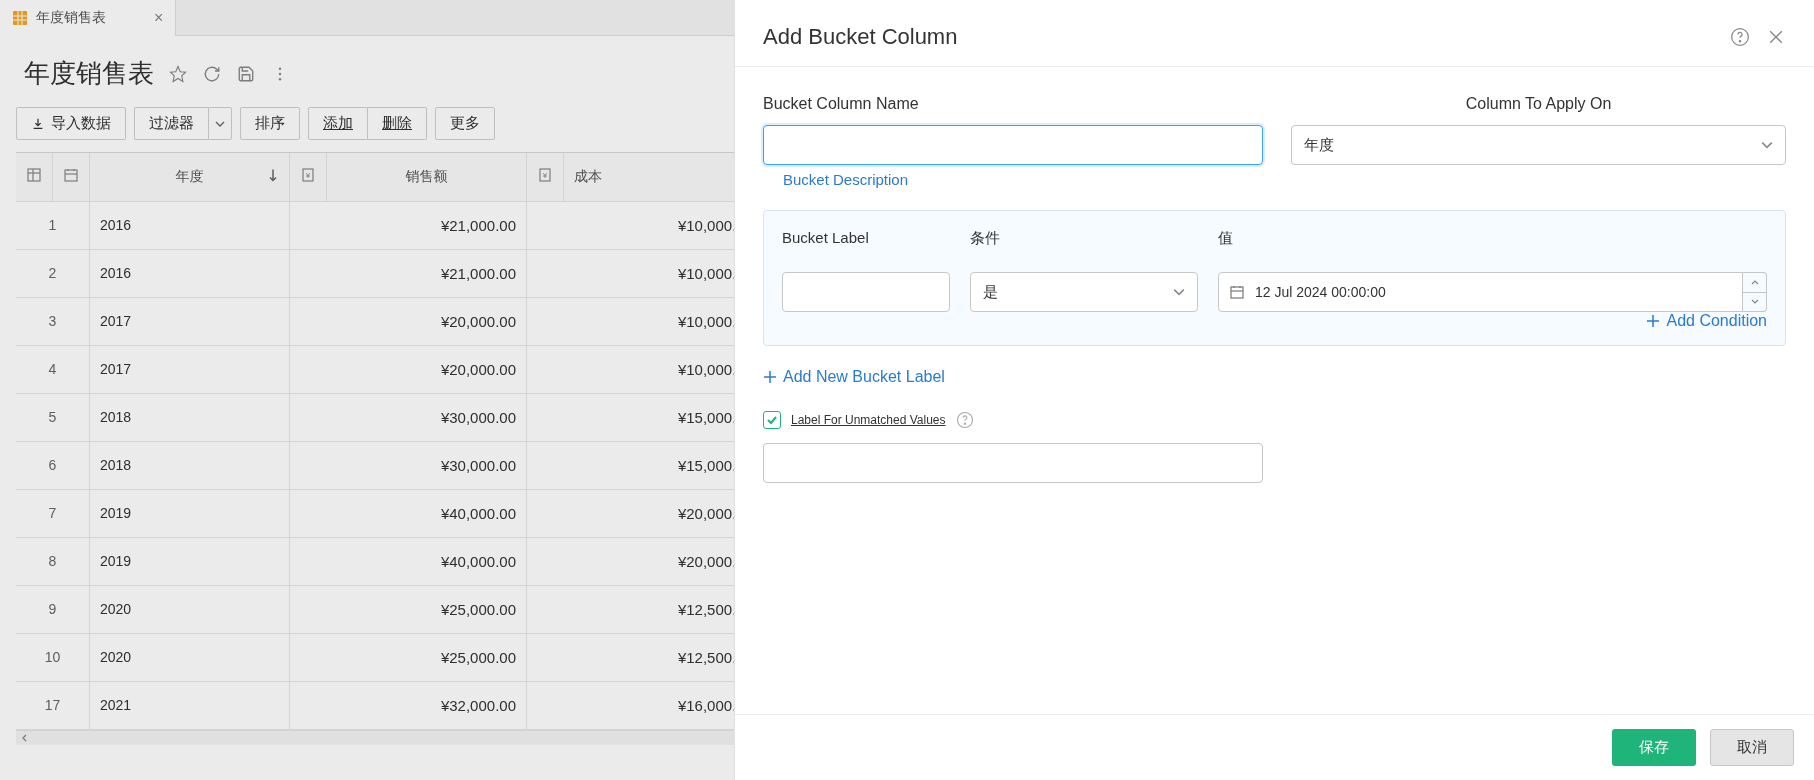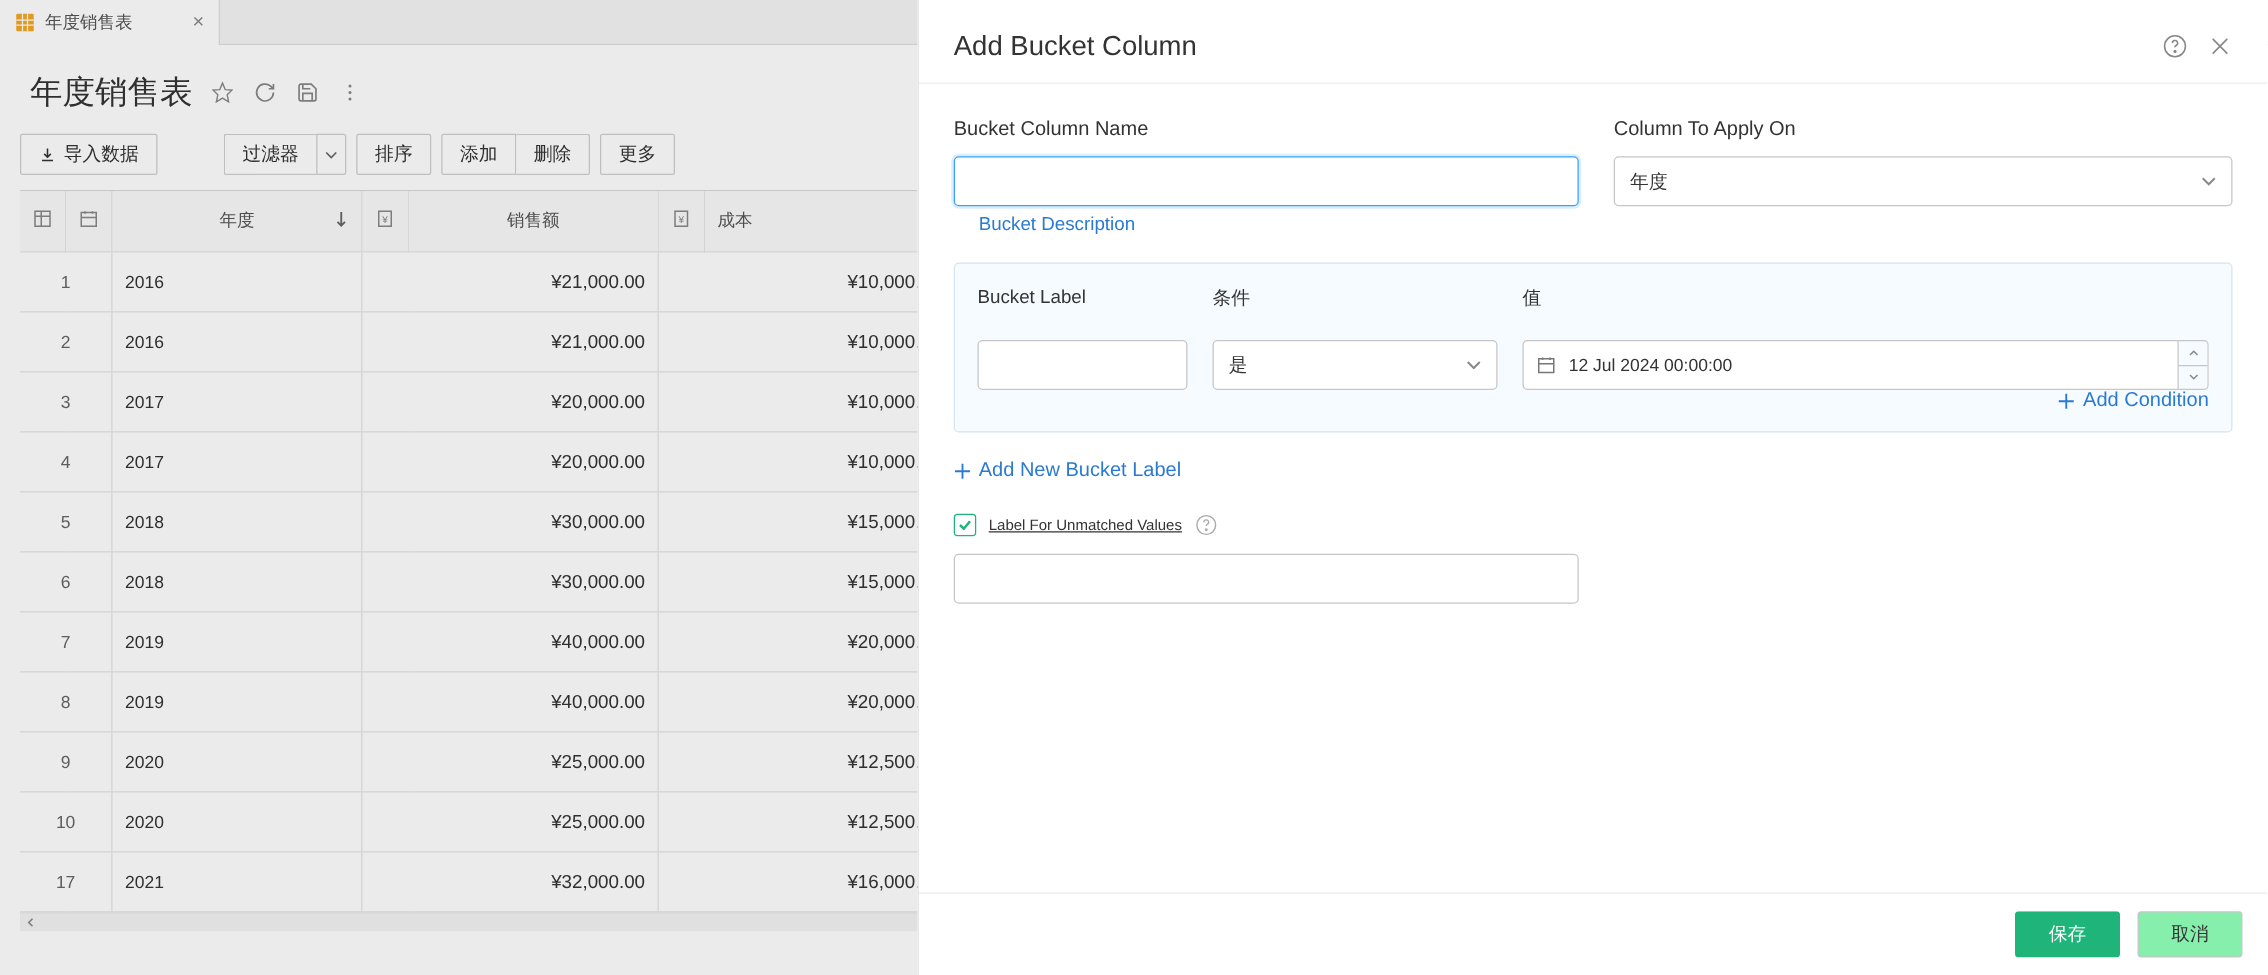--- a/index.html
+++ b/index.html
@@ -21,24 +21,24 @@
 .page-header { padding: 20px 24px 16px; display: flex; align-items: center; gap: 14px; }
 .page-title { font-size: 26px; font-weight: 400; color: #333; }
 .icon-btn-sm { width: 20px; height: 20px; display: inline-flex; align-items: center; justify-content: center; color: #888; cursor: pointer; }
 .icon-btn-sm svg { width: 18px; height: 18px; }
 
 
 .toolbar { display: flex; gap: 8px; padding: 0 16px 12px; align-items: center; }
 .tb-btn { border: 1px solid #d0d0d0; background: #fff; padding: 6px 14px; font-size: 15px; color: #333; cursor: pointer; display: inline-flex; align-items: center; gap: 6px; border-radius: 2px; }
 .tb-btn svg { width: 14px; height: 14px; }
 .tb-split { display: flex; }
-.tb-split .tb-btn:first-child { border-right: none; border-radius: 2px 0 0 2px; margin-left: 45px; }
+.tb-split .tb-btn:first-child { border-right: none; border-radius: 2px 0 0 2px; }
 .tb-split .tb-caret { border: 1px solid #d0d0d0; background: #fff; padding: 6px 6px; cursor: pointer; border-radius: 0 2px 2px 0; display: inline-flex; align-items: center; }
 .tb-split .tb-caret svg { width: 10px; height: 10px; }
-.tb-group { display: flex; }
+.tb-group { display: flex; text-decoration: underline; }
 .tb-group .tb-btn { border-radius: 0; }
 .tb-group .tb-btn:first-child { border-radius: 2px 0 0 2px; }
 .tb-group .tb-btn:last-child { border-radius: 0 2px 2px 0; }
 .tb-group .tb-btn + .tb-btn { border-left: none; align-items: flex-end; }
 
 
 .data-table { border-top: 1px solid #d8d8d8; margin: 0 16px; }
 .data-table table { border-collapse: collapse; width: 100%; }
 .data-table th, .data-table td { border-right: 1px solid #e5e5e5; border-bottom: 1px solid #e5e5e5; padding: 0 10px; height: 48px; text-align: left; font-weight: 400; }
 .data-table th { background: #fafafa; font-size: 14px; color: #555; position: relative; }
@@ -59,21 +59,21 @@
 
 .modal { position: absolute; top: 0; right: 0; bottom: 0; width: 1080px; background: #fff; border-left: 1px solid #e0e0e0; z-index: 10; display: flex; flex-direction: column; }
 .modal-header { padding: 24px 28px 16px; display: flex; align-items: center; justify-content: space-between; border-bottom: 1px solid #ececec; }
 .modal-title { font-size: 22px; font-weight: 400; color: #333; }
 .modal-header-actions { display: flex; gap: 16px; align-items: center; }
 .modal-header-actions .icon-btn-sm svg { width: 20px; height: 20px; color: #888; }
 
 .modal-body { padding: 28px 28px 12px; flex: 1; overflow: auto; }
 .form-row { display: flex; gap: 28px; margin-bottom: 10px; }
 .form-col-a { flex: 0 0 500px; }
-.form-col-b { flex: 1; }
+.form-col-b { flex: 1; text-align: center; }
 .form-label { font-size: 16px; color: #333; margin-bottom: 12px; display: block; }
 .text-input { width: 100%; height: 40px; border: 1px solid #c6c6c6; border-radius: 4px; padding: 0 10px; font-size: 15px; }
 .text-input.focus { border-color: #3aa0ff; box-shadow: 0 0 0 2px rgba(58,160,255,.18); }
 .select-input { width: 100%; height: 40px; border: 1px solid #c6c6c6; border-radius: 4px; padding: 0 12px; font-size: 15px; display: flex; align-items: center; justify-content: space-between; background: #fff; cursor: pointer; }
 .select-input svg { width: 12px; height: 12px; color: #888; }
 .link-small { color: #2a7ad1; font-size: 15px; cursor: pointer; display: inline-block; margin-top: 6px; margin-left: 20px; }
 
 .bucket-box { border: 1px solid #d6e4ee; background: #f5fbff; border-radius: 4px; margin-top: 22px; padding: 18px 18px 14px; }
 .bucket-headers { display: flex; gap: 20px; margin-bottom: 24px; }
 .bucket-col-label { font-size: 15px; color: #333; }
@@ -102,21 +102,21 @@
 .checkbox { width: 18px; height: 18px; border: 1.5px solid #1fb47a; border-radius: 3px; display: inline-flex; align-items: center; justify-content: center; background: #fff; cursor: pointer; }
 .checkbox svg { width: 12px; height: 12px; color: #1fb47a; }
 .unmatched-label { font-size: 12px; text-decoration: underline; }
 .help-circle { width: 18px; height: 18px; }
 .help-circle svg { width: 18px; height: 18px; color: #aaa; }
 .unmatched-input { margin-top: 14px; width: 500px; }
 
 .modal-footer { border-top: 1px solid #ececec; padding: 14px 20px; display: flex; justify-content: flex-end; gap: 14px; }
 .btn { padding: 8px 26px; font-size: 15px; border-radius: 3px; cursor: pointer; border: 1px solid transparent; }
 .btn-primary { background: #1fb47a; color: #fff; }
-.btn-secondary { background: #86efac; color: #333; border-color: #c6c6c6; }
+.btn-secondary { background: #e5e5e5; color: #333; border-color: #c6c6c6; }
 </style>
 </head>
 <body>
 
 <div class="app-bg">
 
   <div class="tab-bar">
     <div class="tab">
       <span class="tab-icon">
         <svg viewBox="0 0 16 16">

